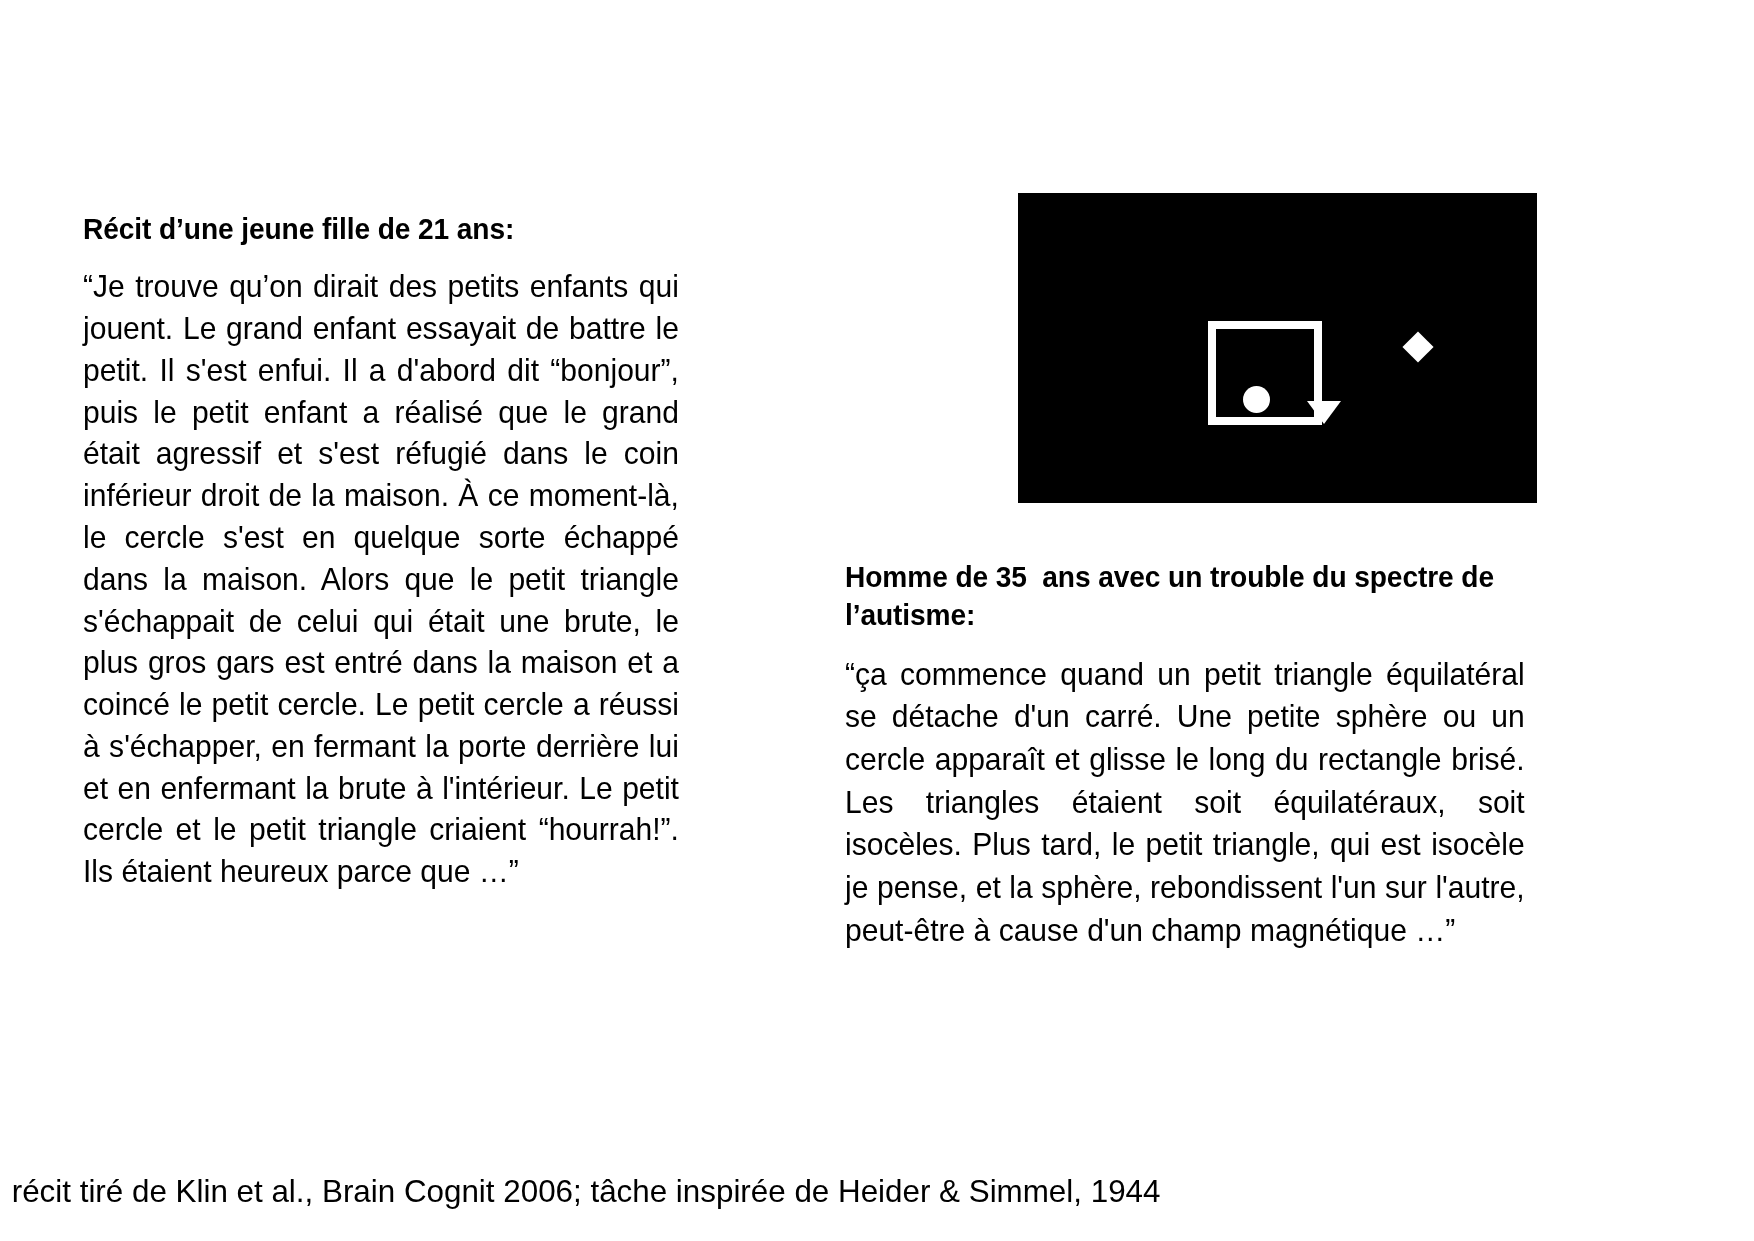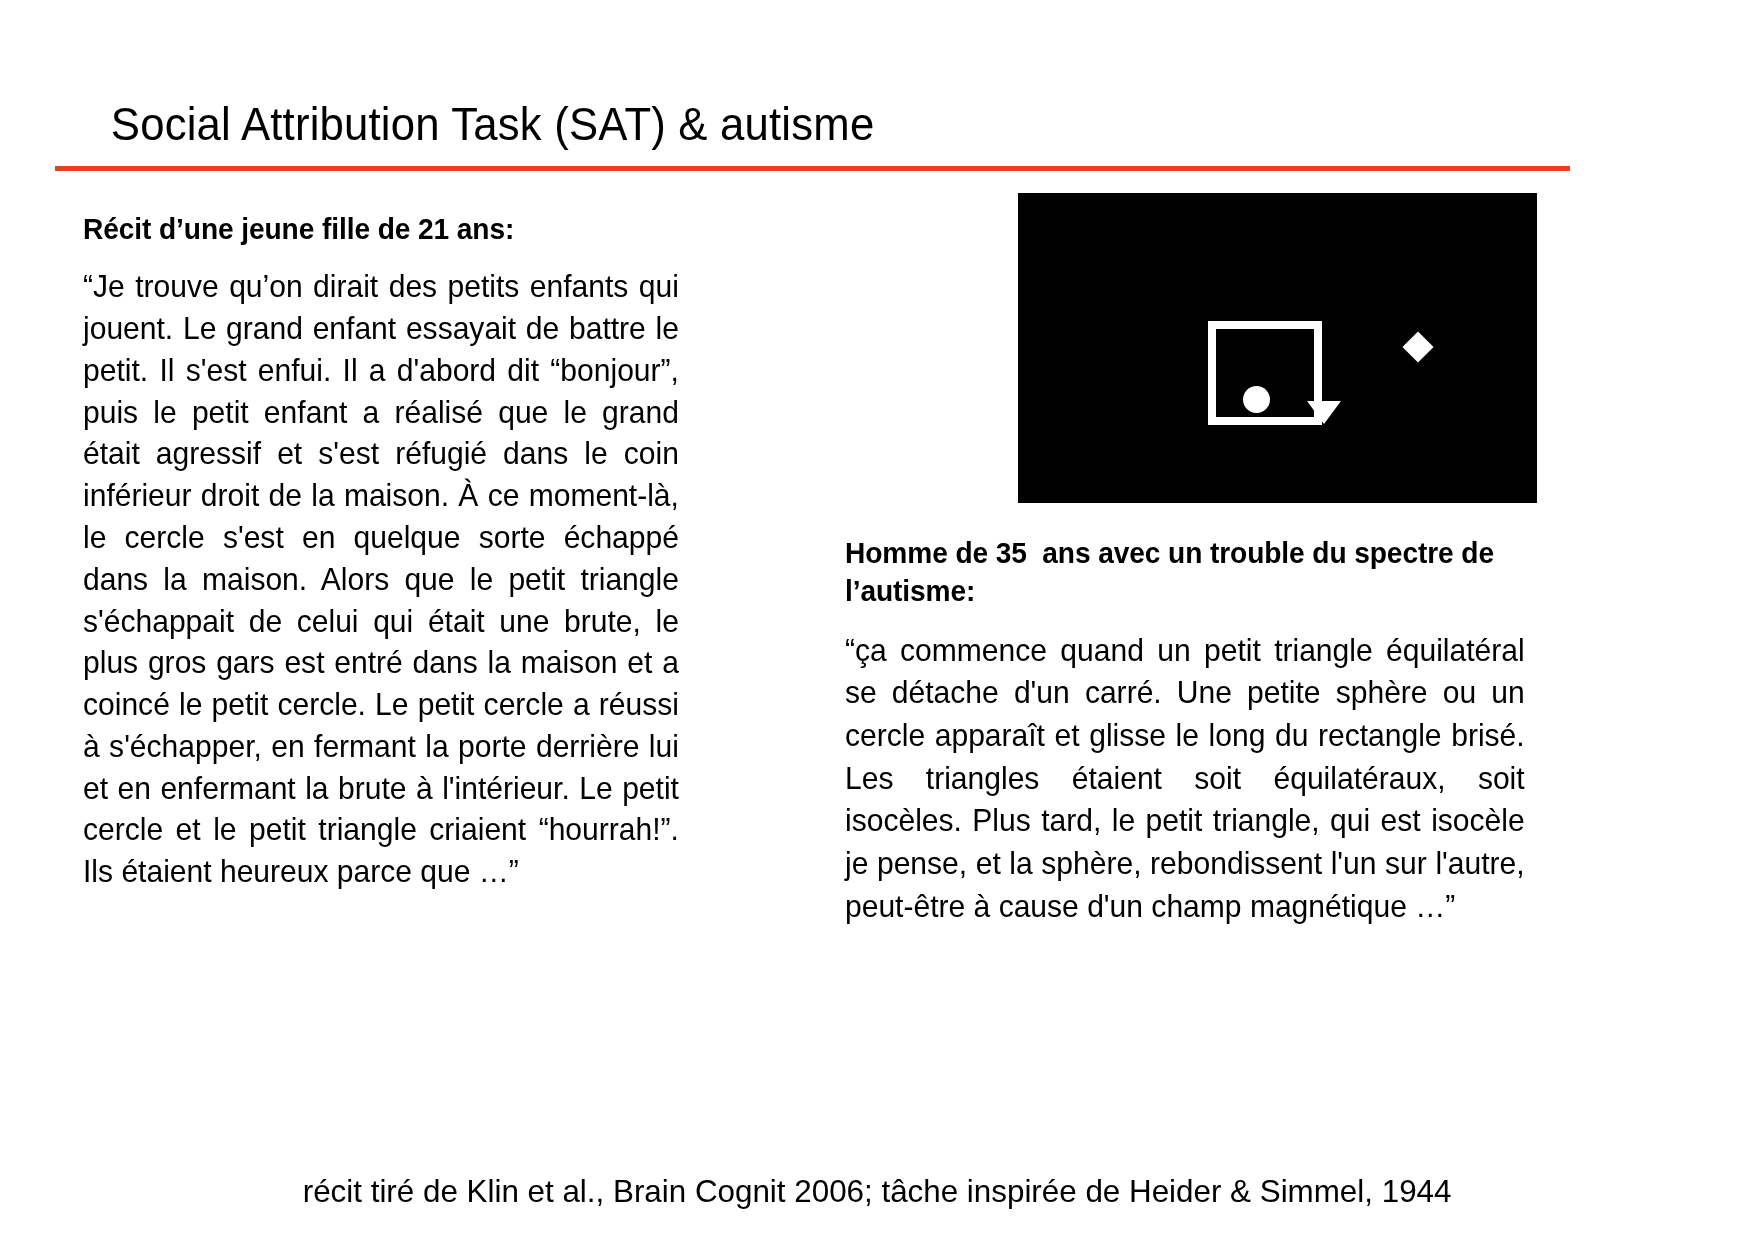--- a/index.html
+++ b/index.html
@@ -55,21 +55,21 @@
   
   .col-left {
     position: absolute;
     left: 83px;
     top: 210px;
     width: 605px;
   }
   .col-right {
     position: absolute;
     left: 845px;
-    top: 534px;
+    top: 558px;
     width: 690px;
   }
 
   .sub-head {
     font-family: "Liberation Sans Narrow", "Liberation Sans", sans-serif;
     font-weight: 700;
     font-size: 29px;
     line-height: 1.32;
     color: #000000;
     letter-spacing: -0.1px;
@@ -143,40 +143,36 @@
     border-right: 17px solid transparent;
     border-top: 23px solid #ffffff;
   }
 
   
   .footer-cite {
     position: absolute;
     left: 0;
     top: 1172px;
     width: 1754px;
-    text-align: center;
+    text-align: left;
     font-family: "Liberation Sans Narrow", "Liberation Sans", sans-serif;
     font-size: 32px;
     line-height: 1.2;
     color: #000000;
   }
   .footer-inner {
     display: inline-block;
     transform: scaleX(0.98);
   }
 </style>
 </head>
 <body>
 
 <div class="slide">
 
-  <div class="title-block">
-    <div class="slide-title">Social Attribution Task (SAT) &amp; autisme</div>
-    <div class="title-rule"></div>
-  </div>
 
   <div class="col-left">
     <div class="sub-head">Récit d’une jeune fille de 21 ans:</div>
     <p class="body-text">“Je trouve qu’on dirait des petits enfants qui jouent. Le grand enfant essayait de battre le petit. Il s'est enfui. Il a d'abord dit “bonjour”, puis le petit enfant a réalisé que le grand était agressif et s'est réfugié dans le coin inférieur droit de la maison. À ce moment-là, le cercle s'est en quelque sorte échappé dans la maison. Alors que le petit triangle s'échappait de celui qui était une brute, le plus gros gars est entré dans la maison et a coincé le petit cercle. Le petit cercle a réussi à s'échapper, en fermant la porte derrière lui et en enfermant la brute à l'intérieur. Le petit cercle et le petit triangle criaient “hourrah!”. Ils étaient heureux parce que …”</p>
   </div>
 
   <div class="stimulus">
     <div class="stim-square"></div>
     <div class="stim-circle"></div>
     <div class="stim-diamond"></div>

